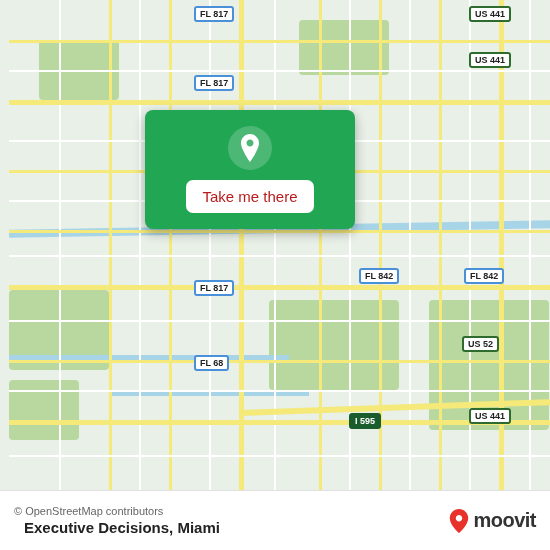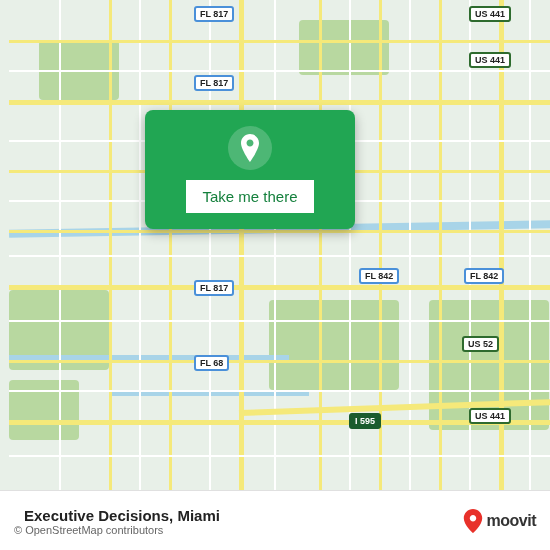--- a/index.html
+++ b/index.html
@@ -88,23 +88,23 @@
     }
 
     .map-pin {
       width: 44px;
       height: 44px;
       margin-bottom: 10px;
     }
 
     #take-me-button {
       background: #ffffff;
-      color: #15803d;
+      color: #b91c1c;
       border: none;
-      border-radius: 0;
+      border-radius: 7px;
       padding: 8px 16px;
       font-size: 15px;
       font-weight: 500;
       cursor: pointer;
       white-space: nowrap;
     }
 
     
     #bottom-bar {
       width: 550px;
@@ -135,21 +135,21 @@
       align-items: center;
       gap: 4px;
     }
 
     .moovit-pin {
       width: 20px;
       height: 24px;
     }
 
     .moovit-text {
-      font-size: 16px;
+      font-size: 20px;
       font-weight: bold;
       color: #333;
       letter-spacing: -0.5px;
     }
 
     
     .hw-label {
       position: absolute;
       background: #ffffff;
       border: 2px solid #4a90d9;
@@ -245,22 +245,22 @@
       <circle cx="22" cy="22" r="22" fill="rgba(255,255,255,0.2)"></circle>
       <path d="M22 8C17.03 8 13 12.03 13 17C13 23.5 22 36 22 36C22 36 31 23.5 31 17C31 12.03 26.97 8 22 8ZM22 20.5C20.07 20.5 18.5 18.93 18.5 17C18.5 15.07 20.07 13.5 22 13.5C23.93 13.5 25.5 15.07 25.5 17C25.5 18.93 23.93 20.5 22 20.5Z" fill="white"></path>
     </svg>
 
     <button id="take-me-button">Take me there</button>
   </div>
 </div>
 
 <div id="bottom-bar">
   <div style="display:flex;flex-direction:column;flex:1;">
+    <span id="copyright-text">© OpenStreetMap contributors</span>
     <span id="location-title" style="font-size:15px;font-weight:600;color:#222;margin-top:2px;">Executive Decisions, Miami</span>
-    <span id="copyright-text">© OpenStreetMap contributors</span>
   </div>
   <div id="moovit-logo">
 
     <svg class="moovit-pin" viewBox="0 0 20 26" fill="none" xmlns="http://www.w3.org/2000/svg">
       <path d="M10 0C4.48 0 0 4.48 0 10C0 17.5 10 26 10 26C10 26 20 17.5 20 10C20 4.48 15.52 0 10 0ZM10 13.5C8.07 13.5 6.5 11.93 6.5 10C6.5 8.07 8.07 6.5 10 6.5C11.93 6.5 13.5 8.07 13.5 10C13.5 11.93 11.93 13.5 10 13.5Z" fill="#e8312a"></path>
     </svg>
     <span class="moovit-text">moovit</span>
   </div>
 </div>
 

